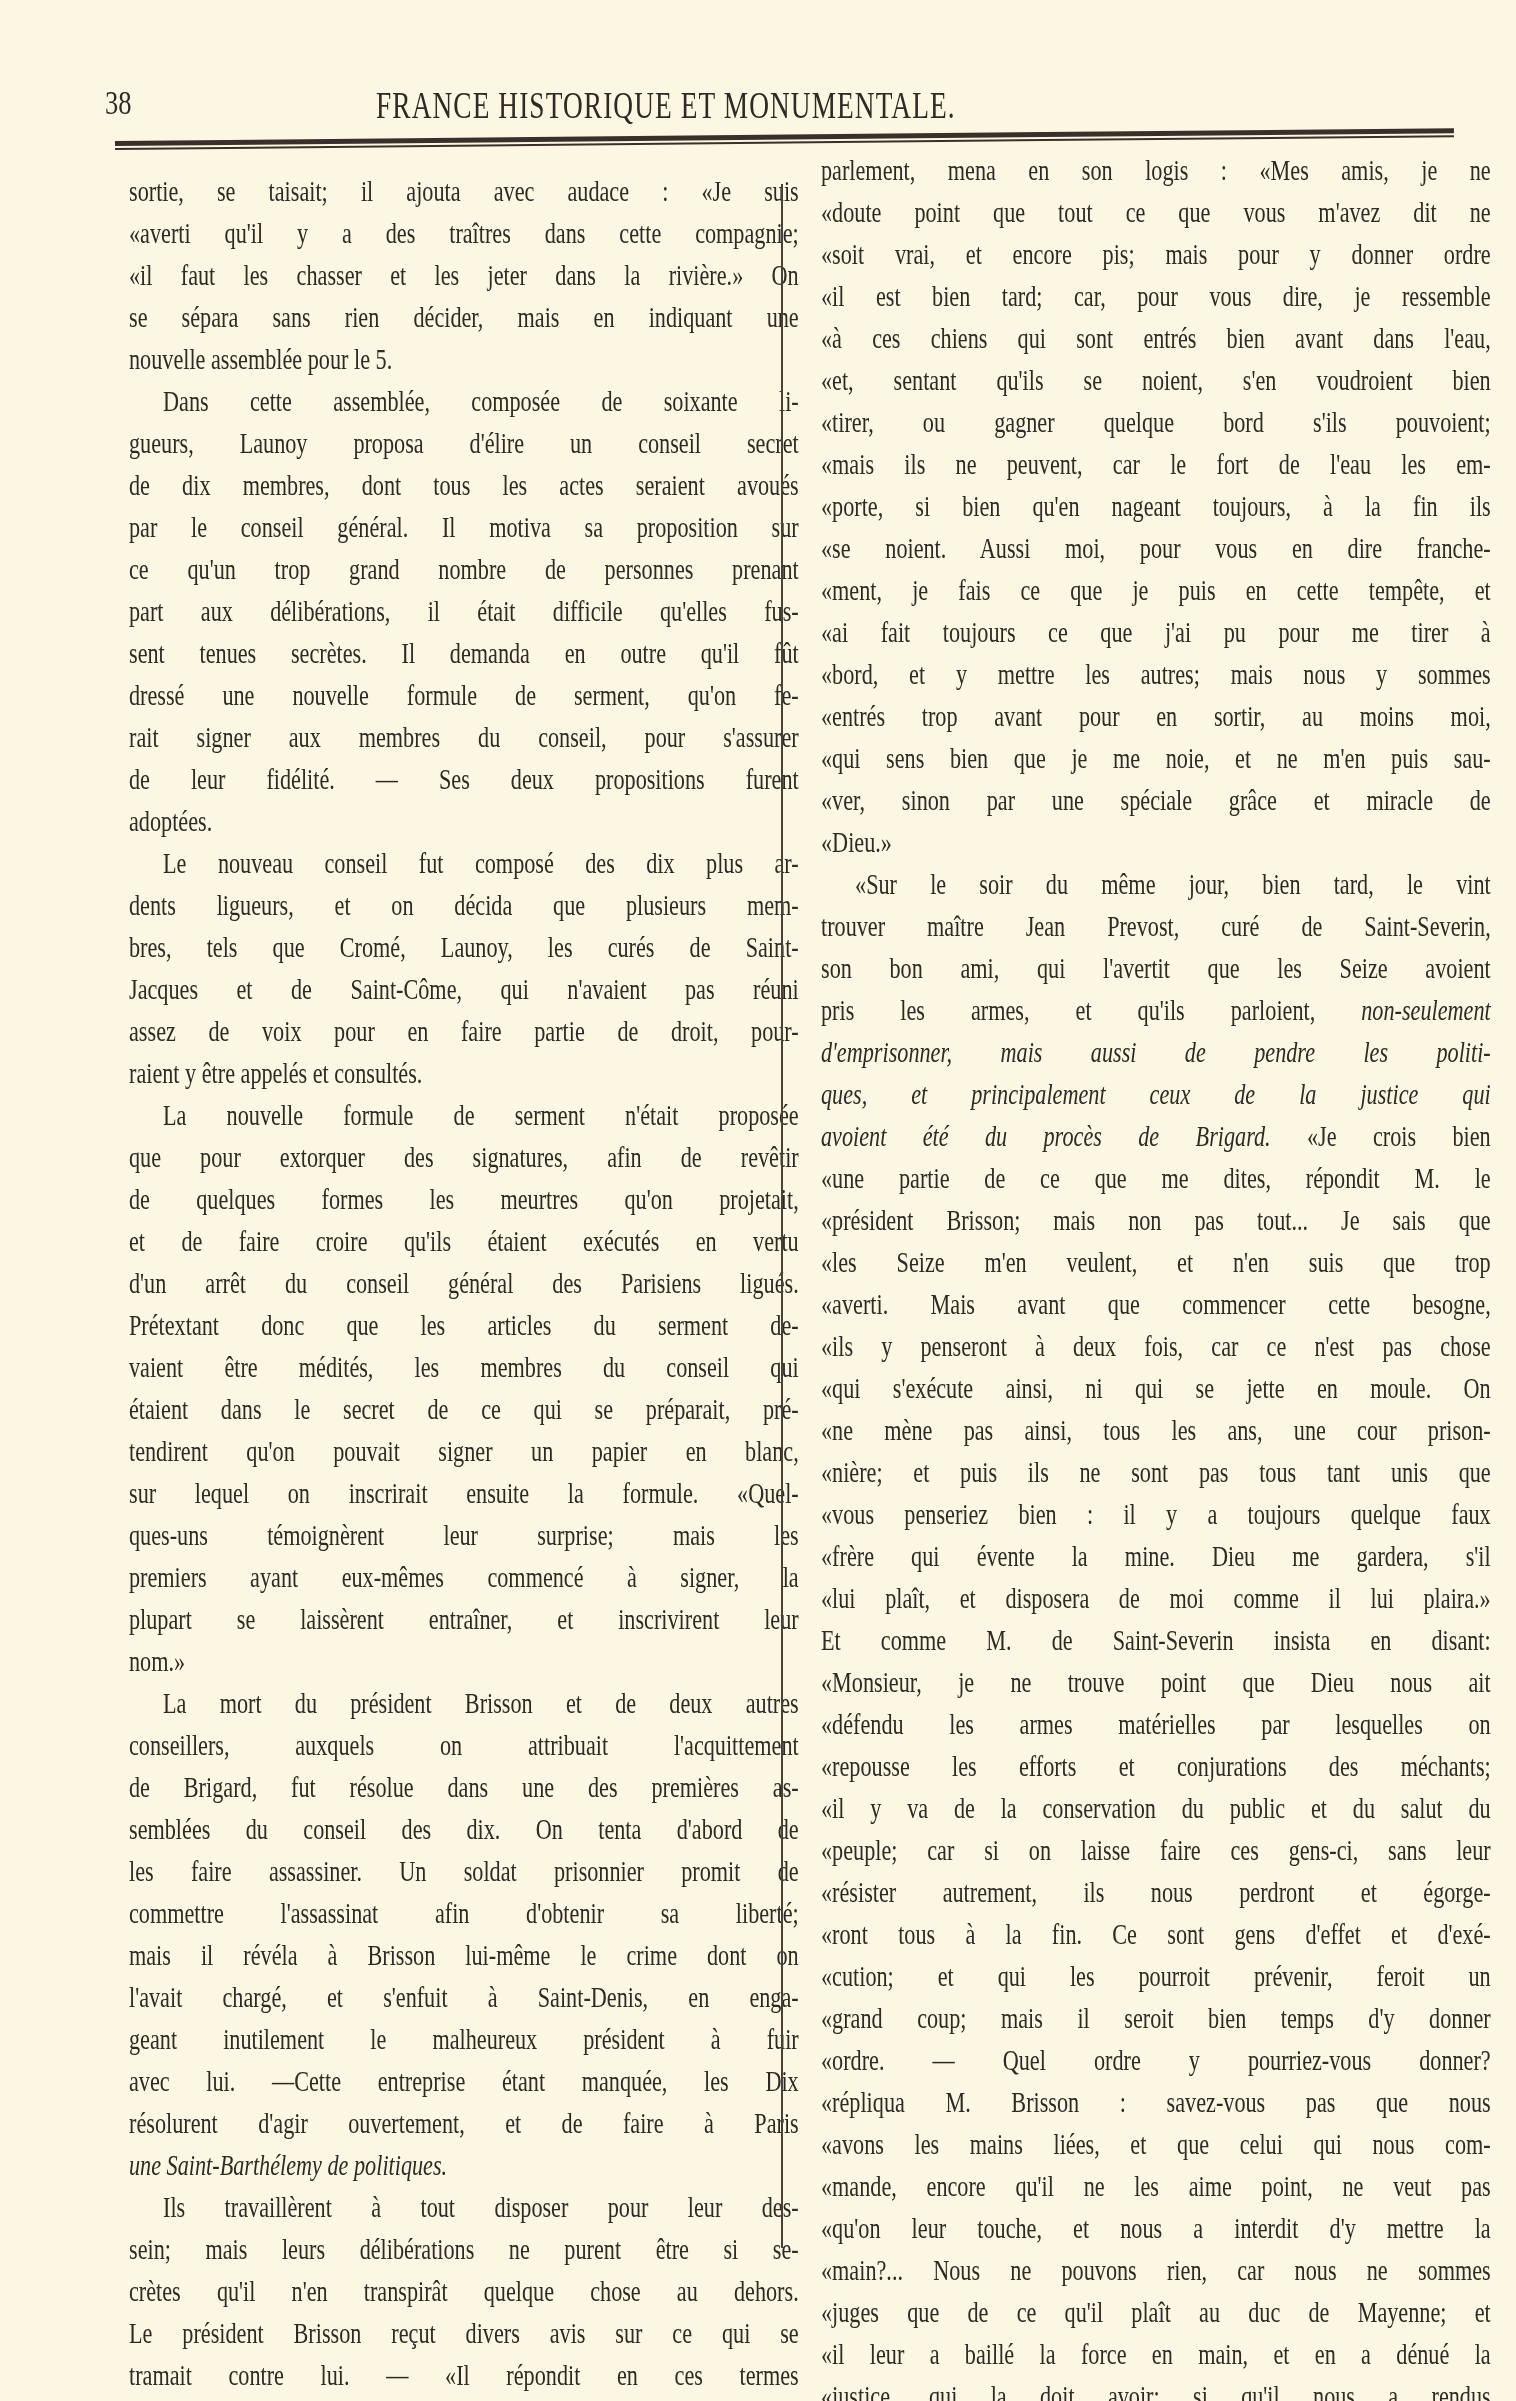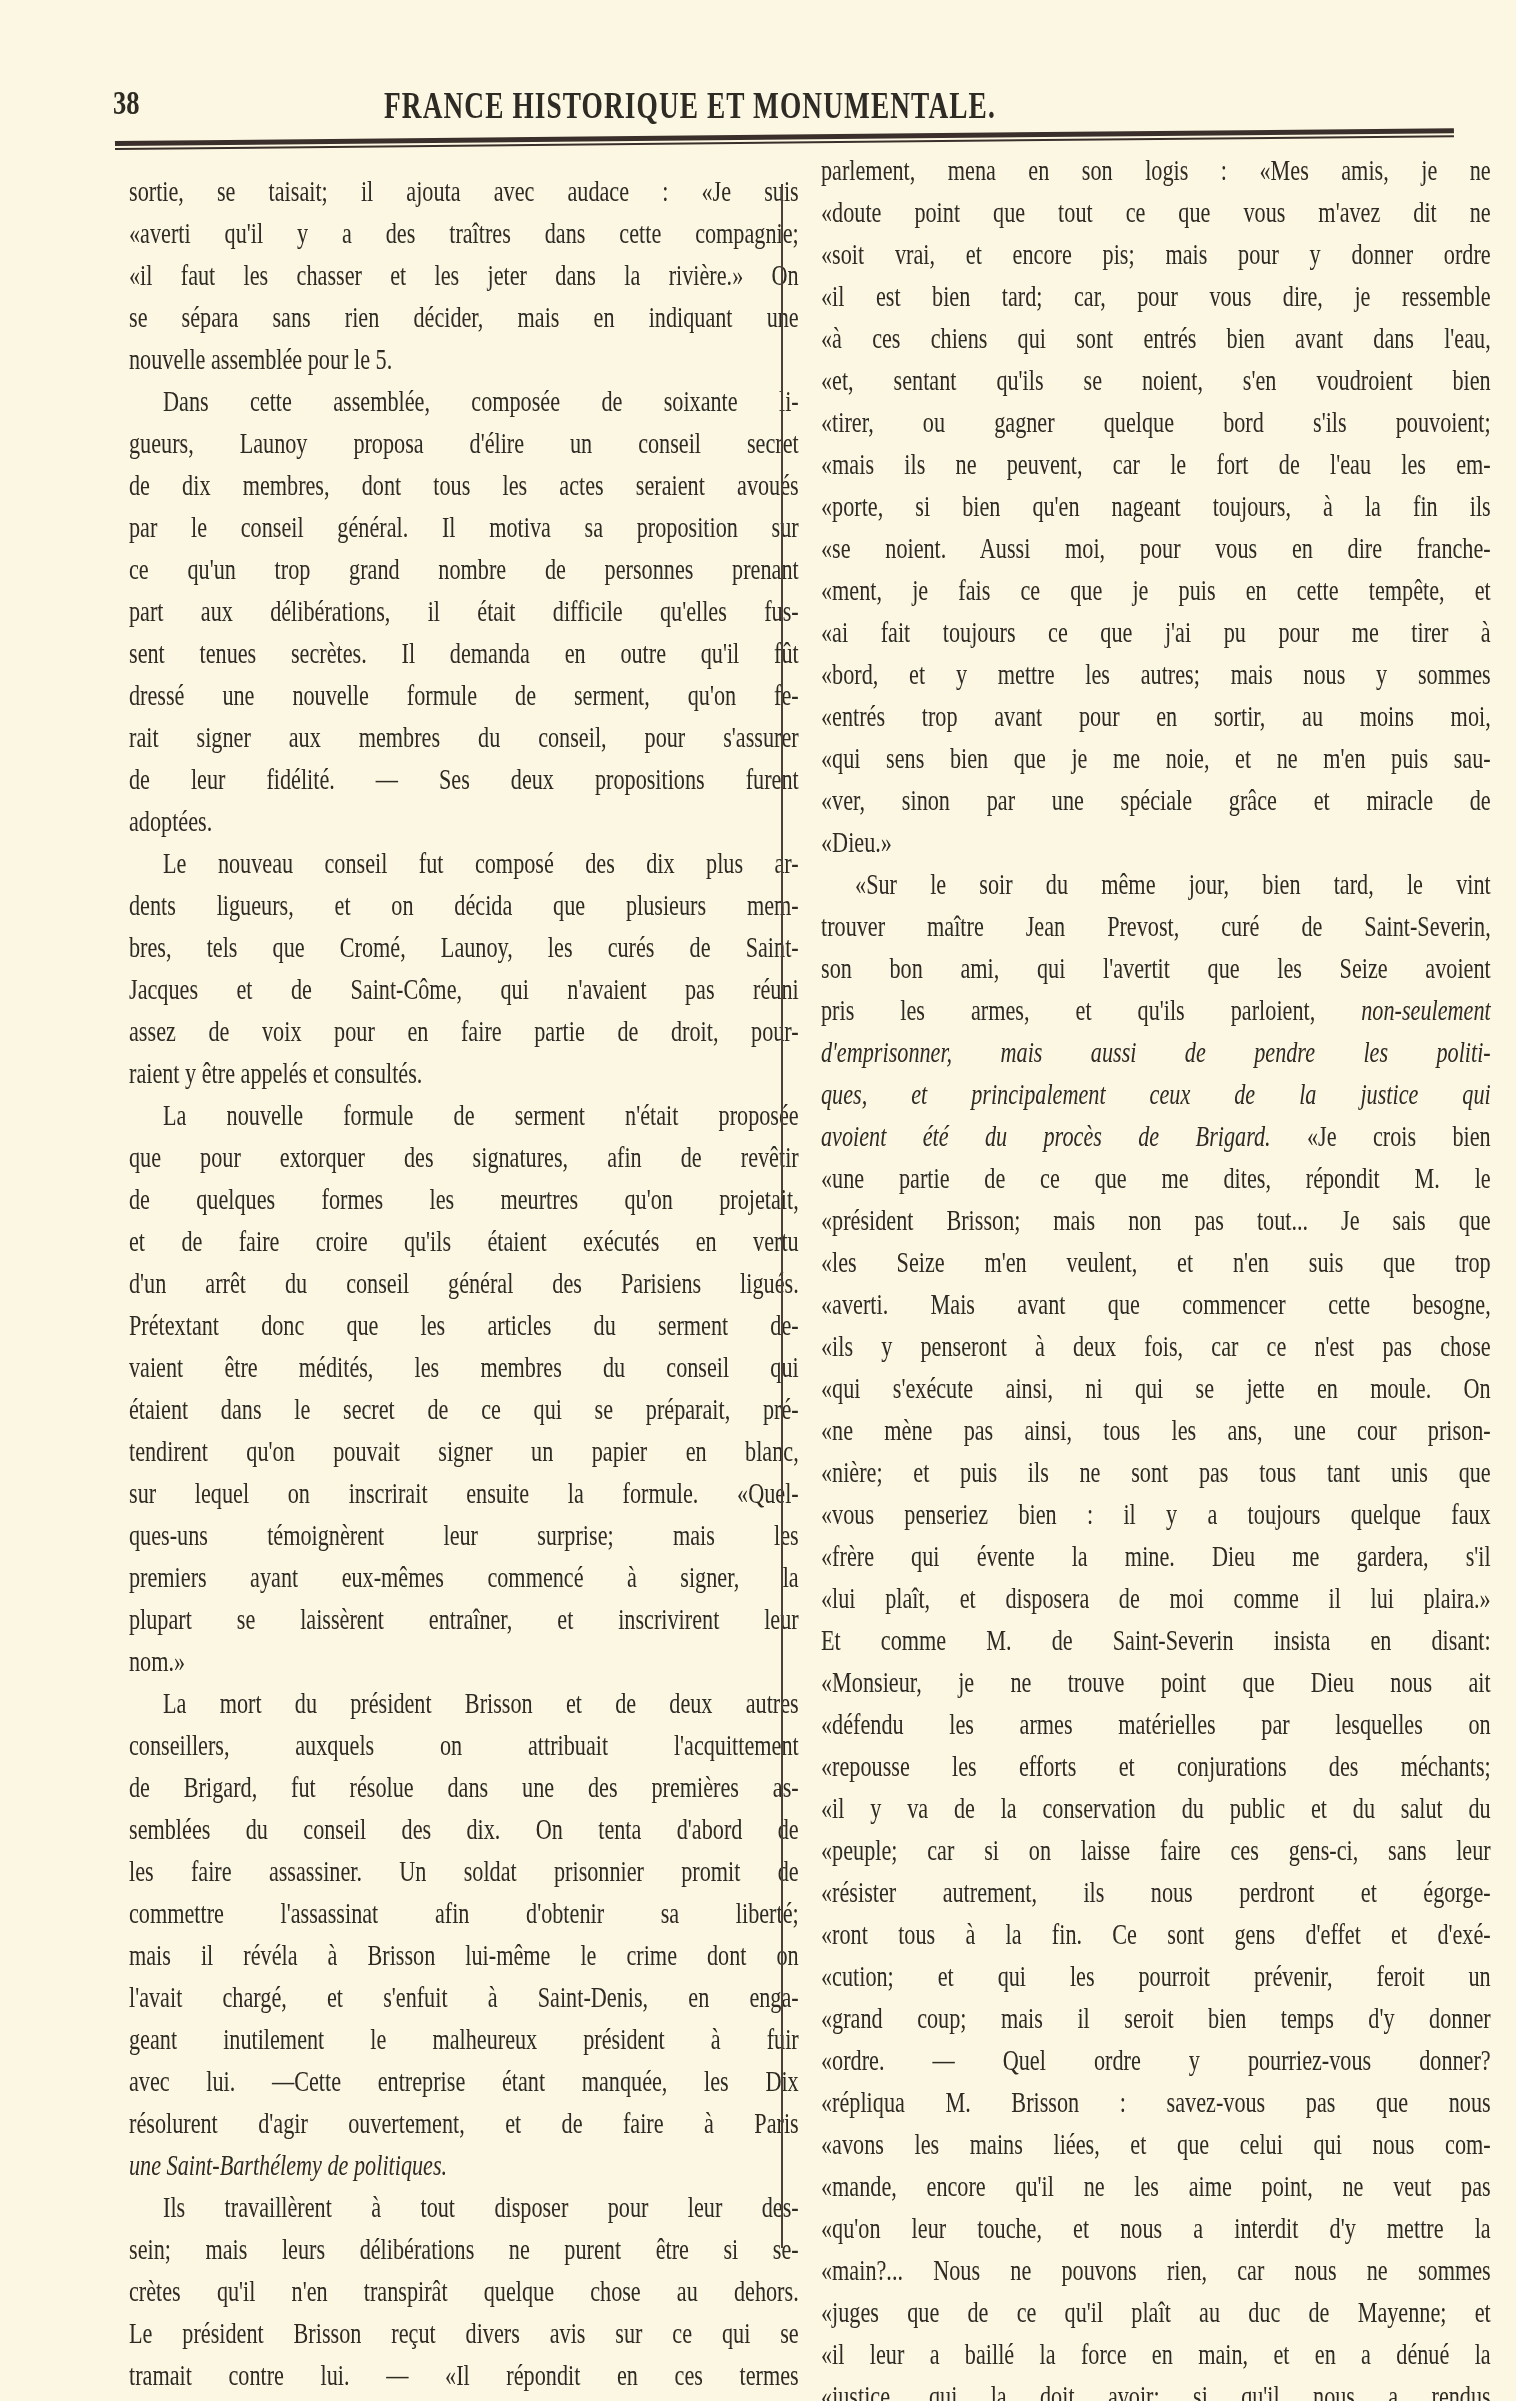--- a/index.html
+++ b/index.html
@@ -5,21 +5,21 @@
   html, body { margin: 0; padding: 0; }
   body {
     width: 1517px; height: 2401px;
     background: #fbf7e2;
     position: relative; overflow: hidden;
     font-family: "Liberation Serif", "DejaVu Serif", serif;
     color: #2e2a24;
   }
   .page { position: absolute; inset: 0; }
   .header {
-    position: absolute; left: 85px; top: 81px; width: 1381px; height: 46px; font-weight: bold;
+    position: absolute; left: 77px; top: 81px; width: 1381px; height: 46px;
   }
   .page-number {
     position: absolute; left: 28px; top: 3.1px;
     font-size: 34px; font-family: "Liberation Serif", serif;
     transform: scaleX(0.78); transform-origin: left top;
   }
   .running-title {
     position: absolute; left: 299px; top: 1.5px;
     font-size: 38px; letter-spacing: 1.5px; white-space: nowrap;
     transform: scaleX(0.72); transform-origin: left top;

